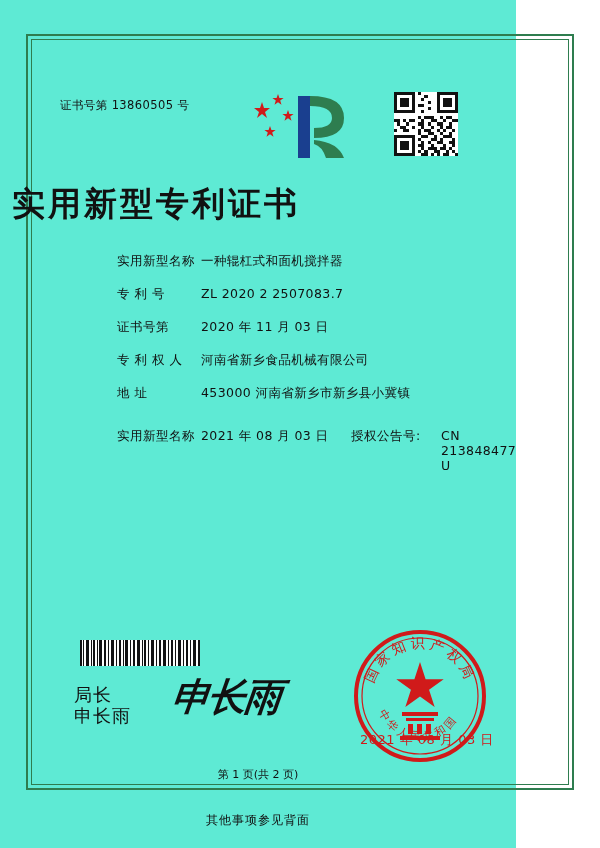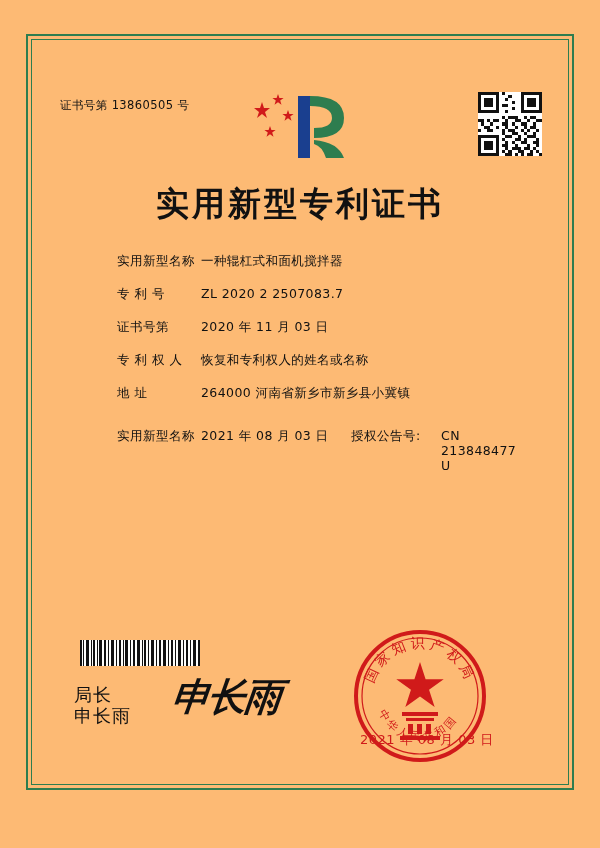--- a/index.html
+++ b/index.html
@@ -9,23 +9,23 @@
   body {
     width: 600px;
     height: 848px;
     background: #ffffff;
     font-family: "DejaVu Sans", "Liberation Sans", sans-serif;
     color: #1a1a1a;
     overflow: hidden;
   }
   .page {
     position: relative;
-    width: 600px;
+    width: 516px;
     height: 848px;
-    background: #fdba74;
+    background: #5eead4;
   }
   
   .border-outer {
     position: absolute;
     left: 26px;
     top: 34px;
     width: 548px;
     height: 756px;
     border: 2px solid #2e7d4f;
     box-sizing: border-box;
@@ -80,26 +80,27 @@
     background: #fff;
   }
   .qr svg { display: block; }
 
   
   .title {
     position: absolute;
     left: 0;
     right: 0;
     top: 182px;
-    text-align: center;
+    text-align: left;
     font-size: 33px;
     font-weight: bold;
     letter-spacing: 3px;
     color: #111;
     font-family: "DejaVu Serif", "Liberation Serif", serif;
+    padding-left: 12px;
   }
 
   
   .fields {
     position: absolute;
     left: 74px;
     top: 253px;
     width: 452px;
   }
   .field-row {
@@ -362,25 +363,25 @@
     <div class="field-row">
       <span class="field-label">专 利 号</span>
       <span class="field-value">ZL 2020 2 2507083.7</span>
     </div>
     <div class="field-row">
       <span class="field-label">证书号第</span>
       <span class="field-value">2020 年 11 月 03 日</span>
     </div>
     <div class="field-row">
       <span class="field-label">专 利 权 人</span>
-      <span class="field-value">恢复和专利权人的姓名或名称</span>
+      <span class="field-value">河南省新乡食品机械有限公司</span>
     </div>
     <div class="field-row">
       <span class="field-label">地 址</span>
-      <span class="field-value">264000 河南省新乡市新乡县小冀镇</span>
+      <span class="field-value">453000 河南省新乡市新乡县小冀镇</span>
     </div>
     <div class="field-row dual">
       <span class="field-label">实用新型名称</span>
       <span class="field-value">2021 年 08 月 03 日</span>
       <span class="field-label2">授权公告号:</span>
       <span class="field-value2">CN 213848477 U</span>
     </div>
   </div>
 
 
@@ -455,14 +456,16 @@
       <text font-size="14" fill="#d01a1a" font-family="DejaVu Serif, serif" letter-spacing="4">
         <textPath href="#topArc" startOffset="8%">国家知识产权局</textPath>
       </text>
       <text font-size="11" fill="#d01a1a" font-family="DejaVu Serif, serif" letter-spacing="3">
         <textPath href="#botArc" startOffset="12%">中华人民共和国</textPath>
       </text>
     </svg>
   </div>
   <div class="seal-date">2021 年 08 月 03 日</div>
 
+  <div class="page-num">第 1 页(共 2 页)</div>
+  <div class="footnote">其他事项参见背面</div>
 
 </div>
 
 </body></html>

